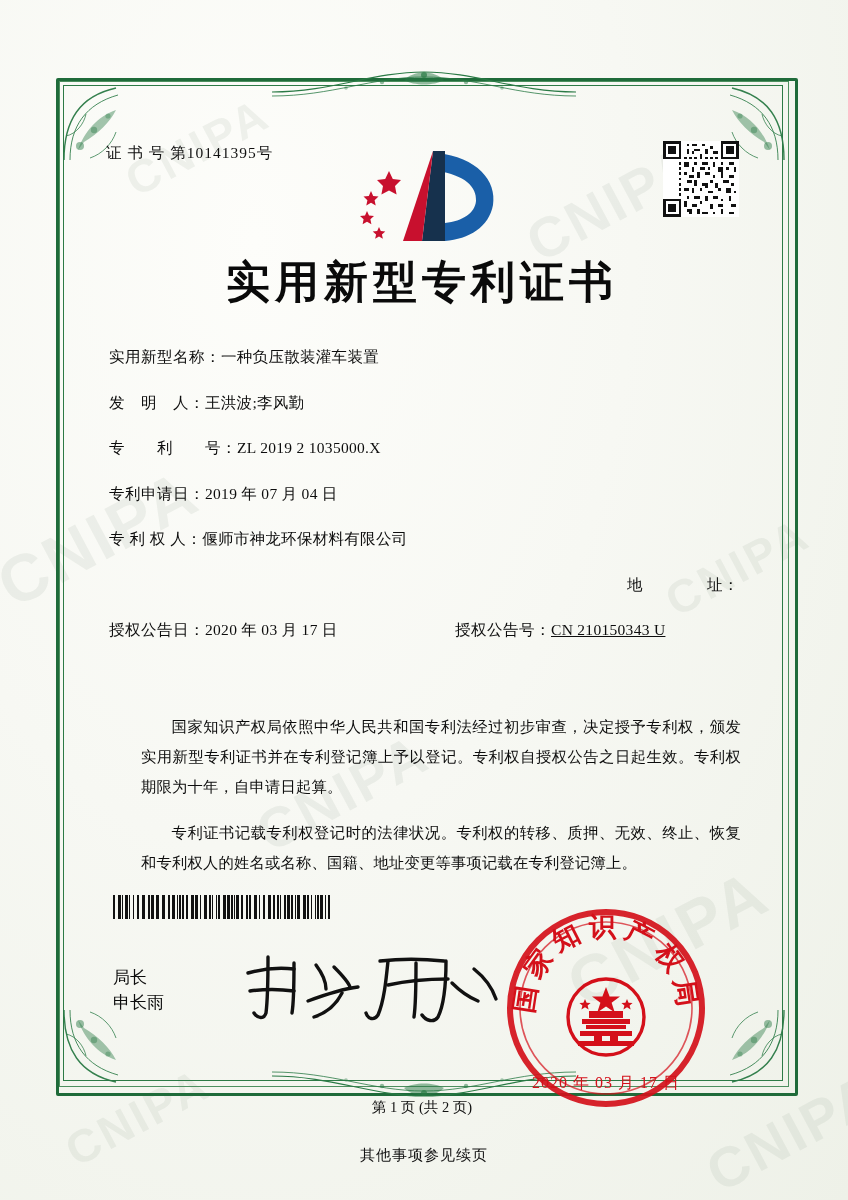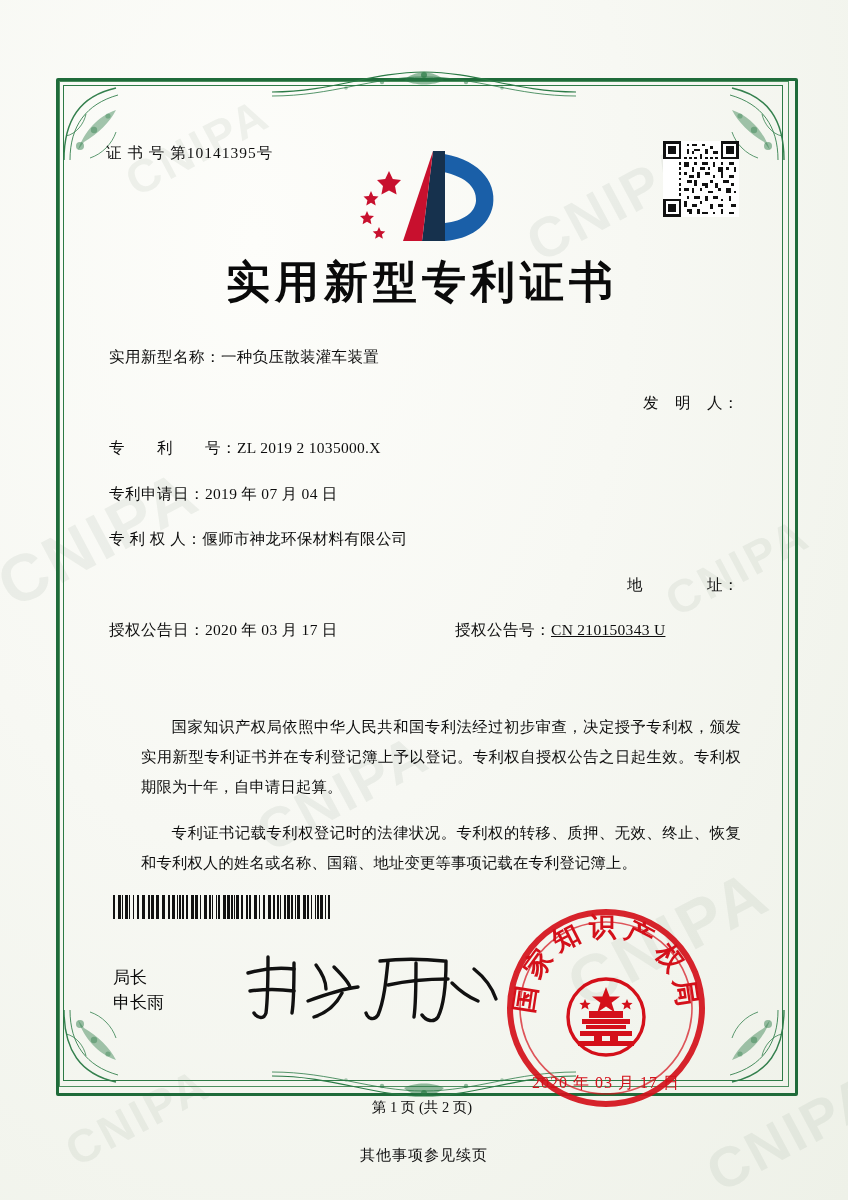--- a/index.html
+++ b/index.html
@@ -489,20 +489,21 @@
 
     <div class="doc-title">实用新型专利证书</div>
 
     <div class="fields">
       <div class="field">
         <span class="lbl">实用新型名称：</span>
         <span class="val">一种负压散装灌车装置</span>
       </div>
       <div class="field">
         <span class="lbl">发　明　人：</span>
+        <span class="val">王洪波;李风勤</span>
       </div>
       <div class="field">
         <span class="lbl">专　　利　　号：</span>
         <span class="val">ZL 2019 2 1035000.X</span>
       </div>
       <div class="field">
         <span class="lbl">专利申请日：</span>
         <span class="val">2019 年 07 月 04 日</span>
       </div>
       <div class="field">

